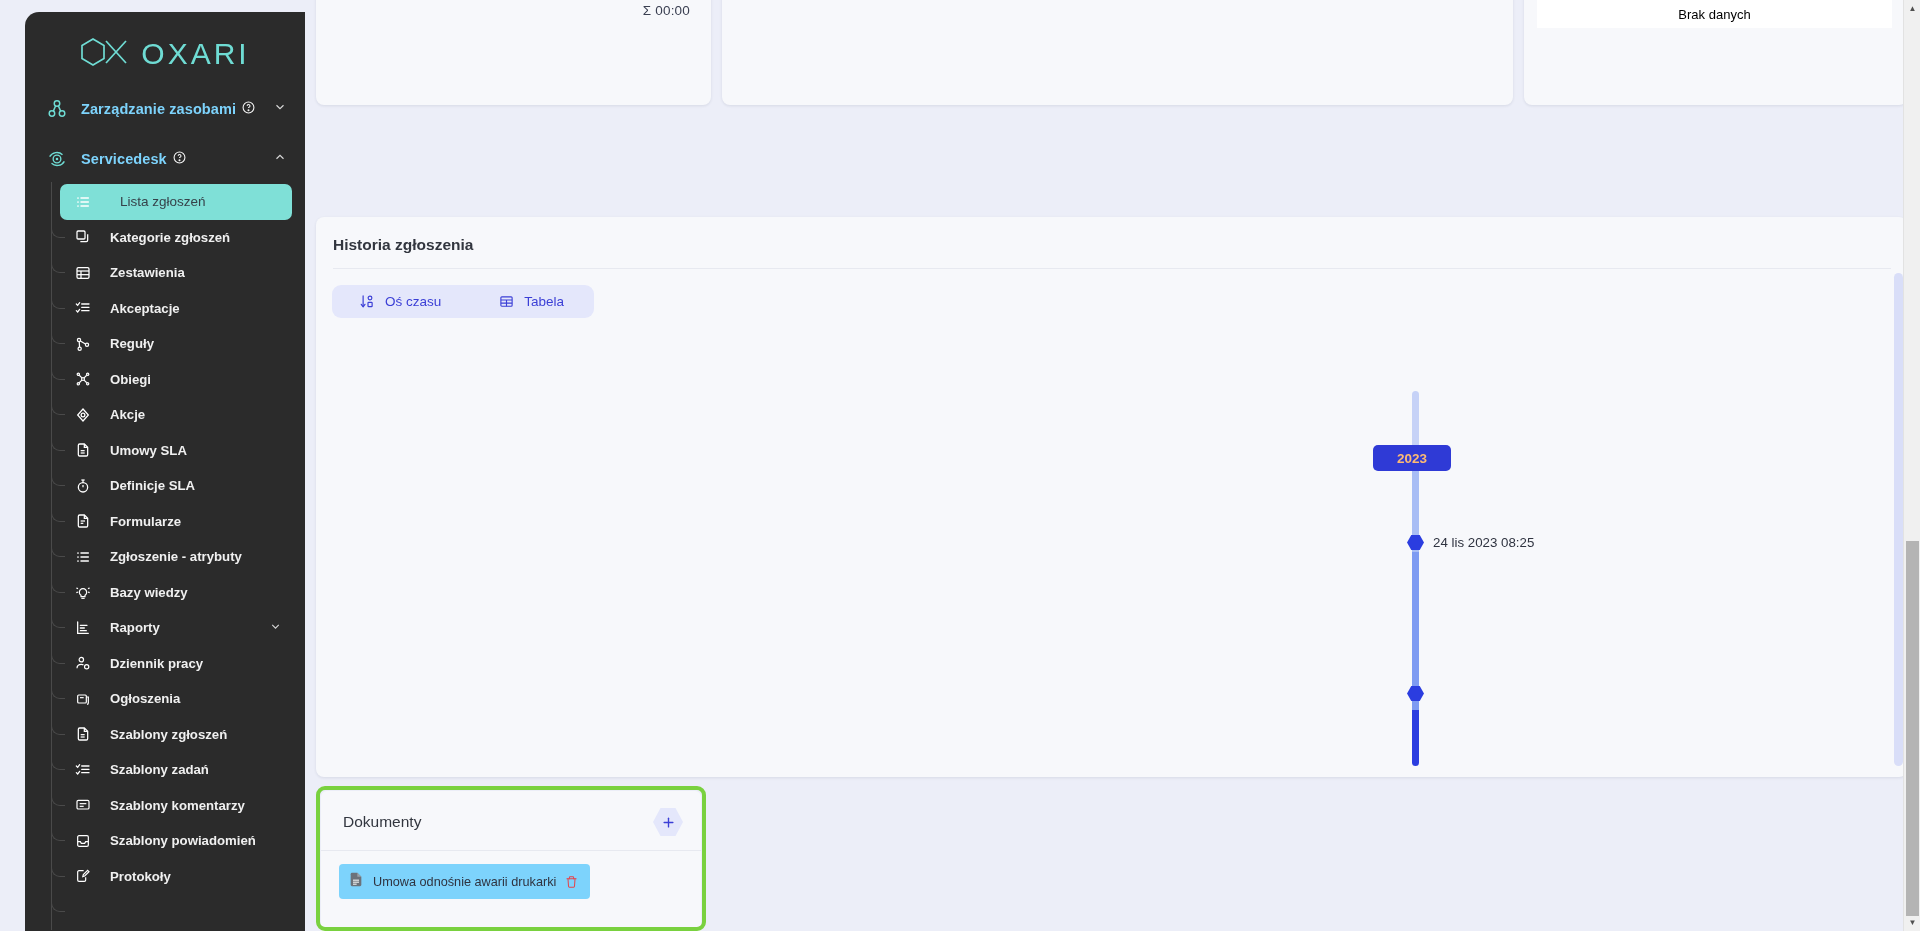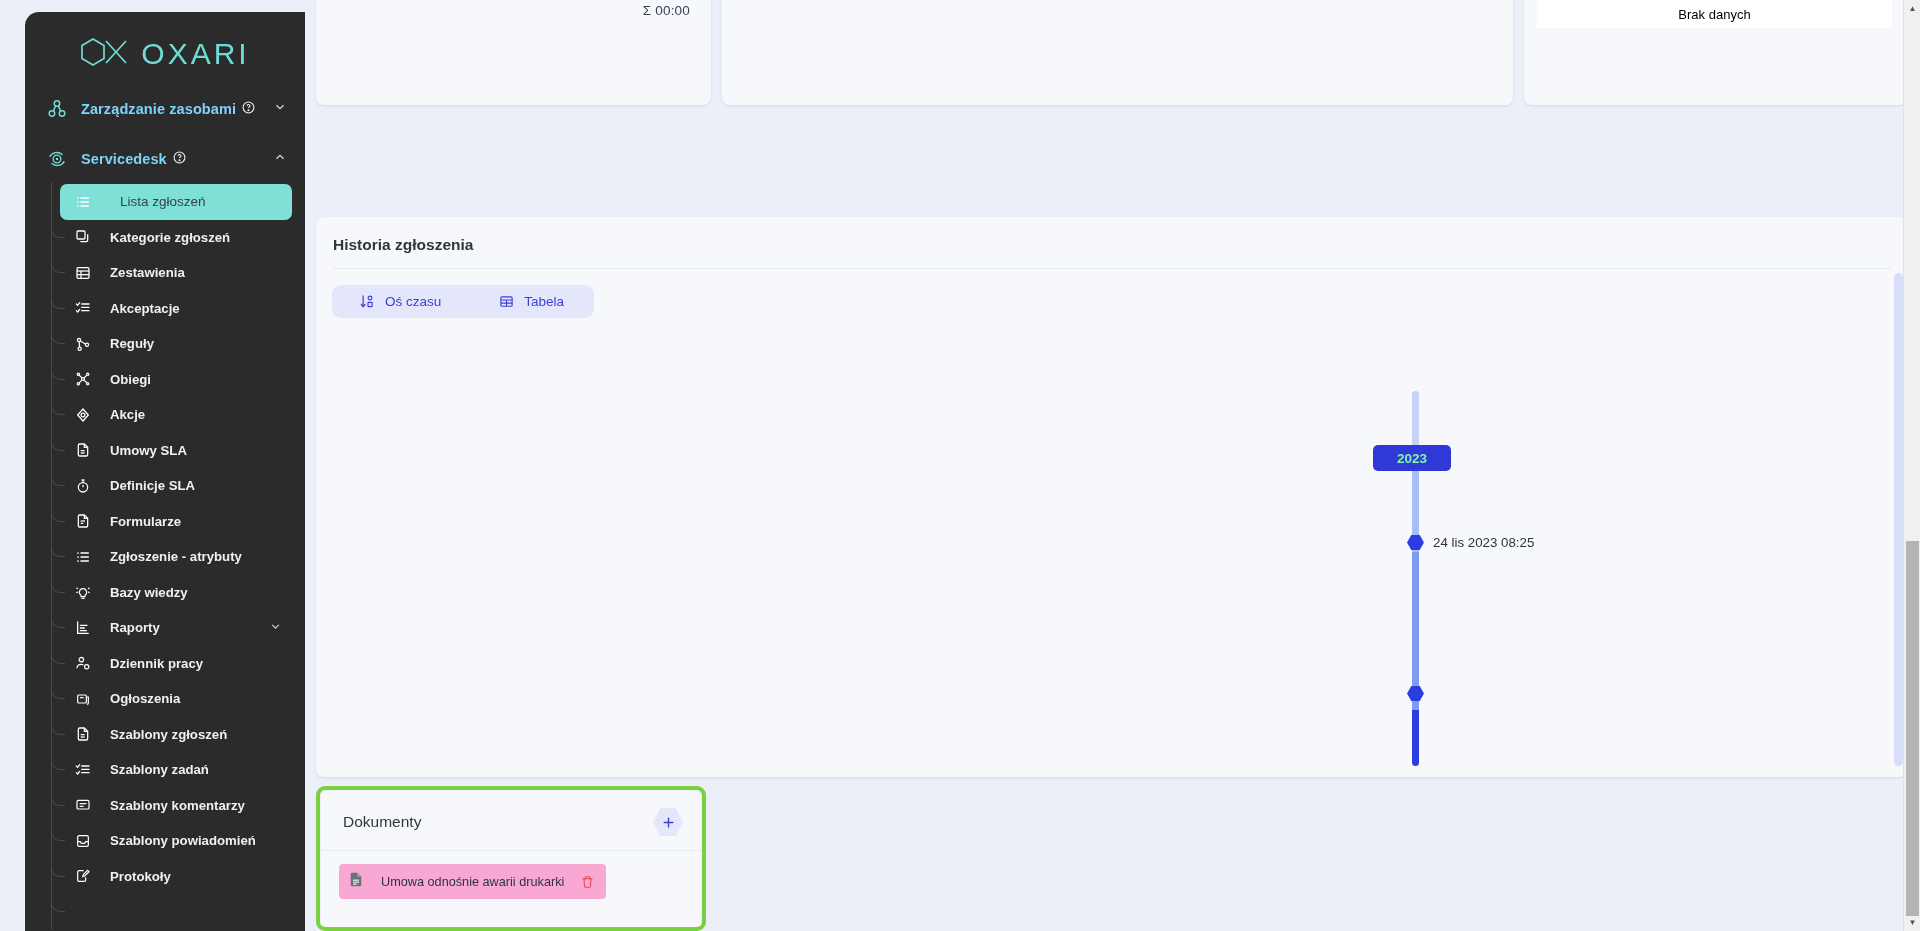--- a/index.html
+++ b/index.html
@@ -209,21 +209,21 @@
     width: 7px; height: 56px;
     background: #2b3de0;
     border-radius: 0 0 4px 4px;
   }
   .tl-year {
     position: absolute;
     left: 1057px; top: 101px;
     width: 78px; height: 26px;
     background: #2f3ad6;
     border-radius: 5px;
-    color: #86efac;
+    color: #fdba74;
     font-size: 13.5px; font-weight: 700;
     display: flex; align-items: center; justify-content: center;
   }
   .tl-dot {
     position: absolute;
     width: 17px; height: 17px;
     background: #2b3de0;
     left: 1091px;
     clip-path: polygon(25% 6%, 75% 6%, 100% 50%, 75% 94%, 25% 94%, 0% 50%);
   }
@@ -273,22 +273,22 @@
     width: 30px; height: 30px;
     background: #e4e7fb;
     color: #3b3fd6;
     display: flex; align-items: center; justify-content: center;
     clip-path: polygon(25% 3%, 75% 3%, 100% 50%, 75% 97%, 25% 97%, 0% 50%);
     cursor: pointer;
     font-size: 20px;
   }
   .docs-body { padding: 13px 18px; }
   .doc-row {
-    display: inline-flex; align-items: center; gap: 17px;
-    background: #f9a8d4;
+    display: inline-flex; align-items: center; gap: 9px;
+    background: #7dd3fc;
     border-radius: 4px;
     padding: 7px 12px 7px 9px;
   }
   .doc-name { font-size: 12.7px; color: #2f3340; }
   .doc-del { color: #e4444c; cursor: pointer; display:flex; }
 
   
   .browser-scrollbar {
     position: absolute;
     right: 0; top: 0;

